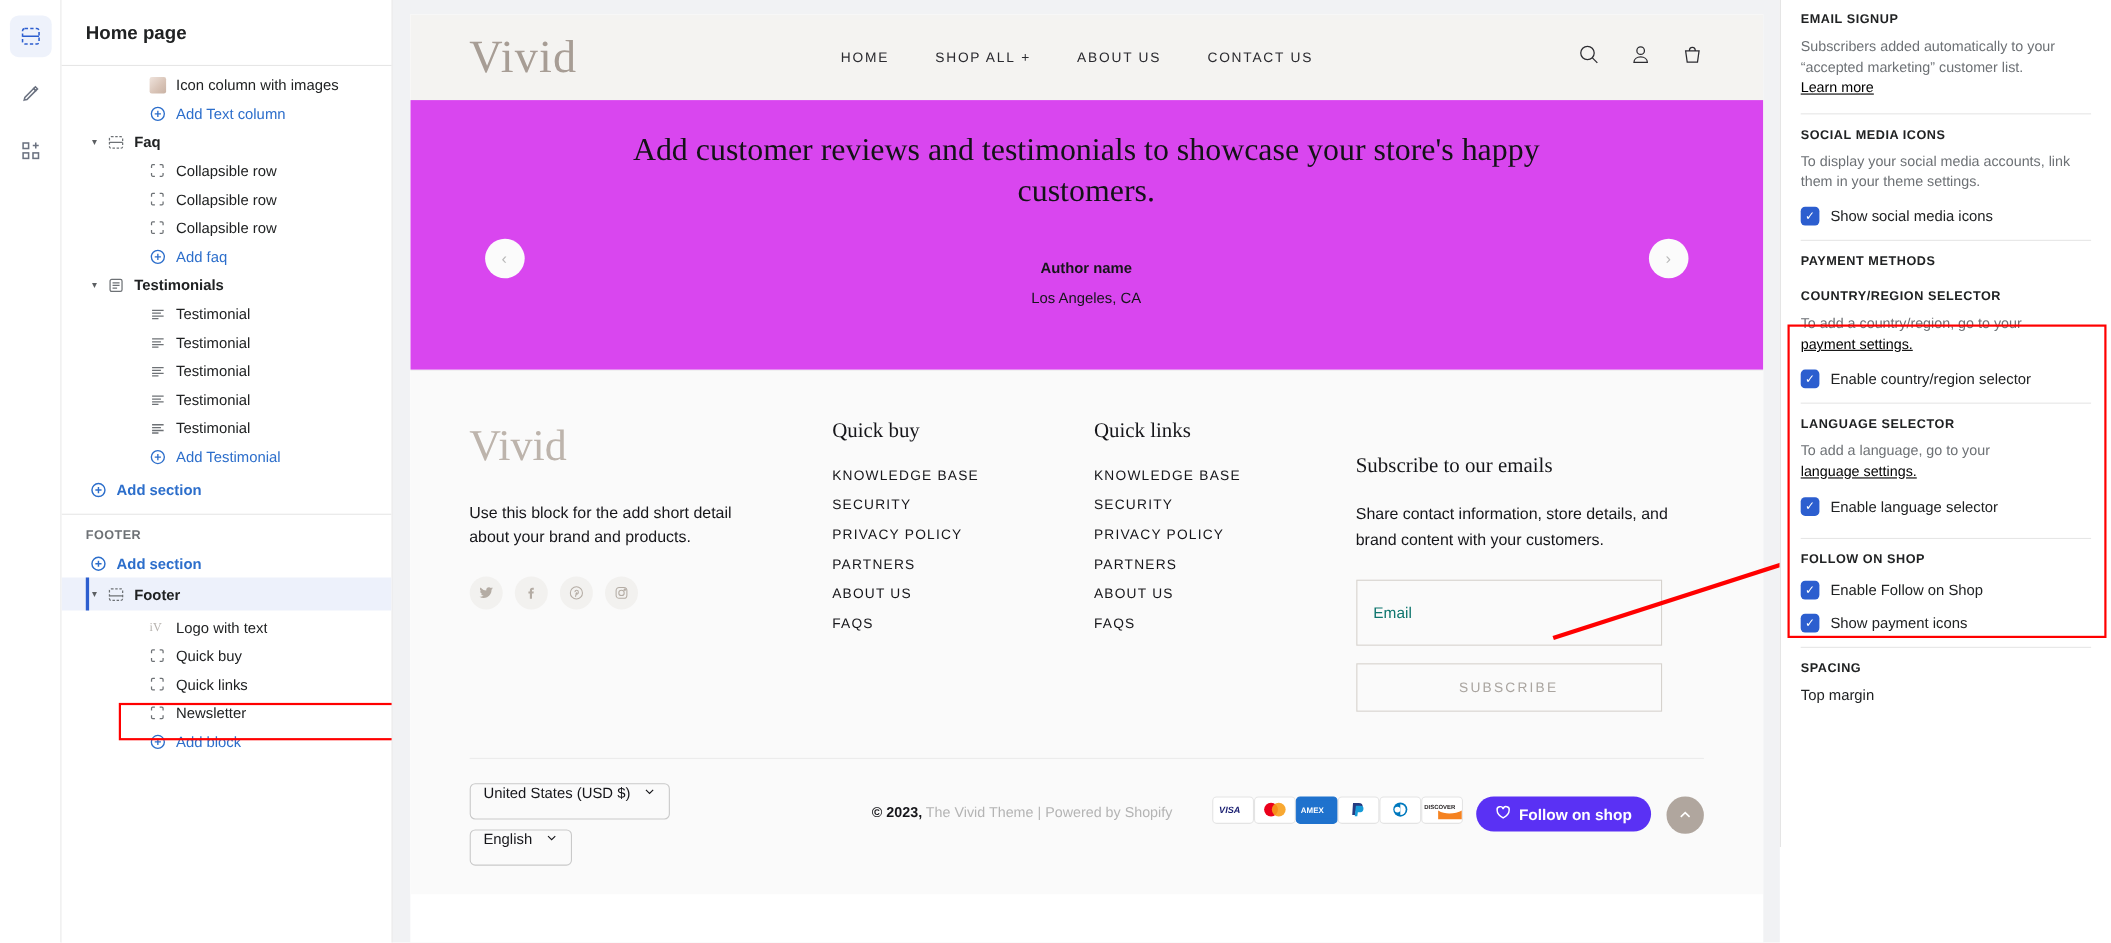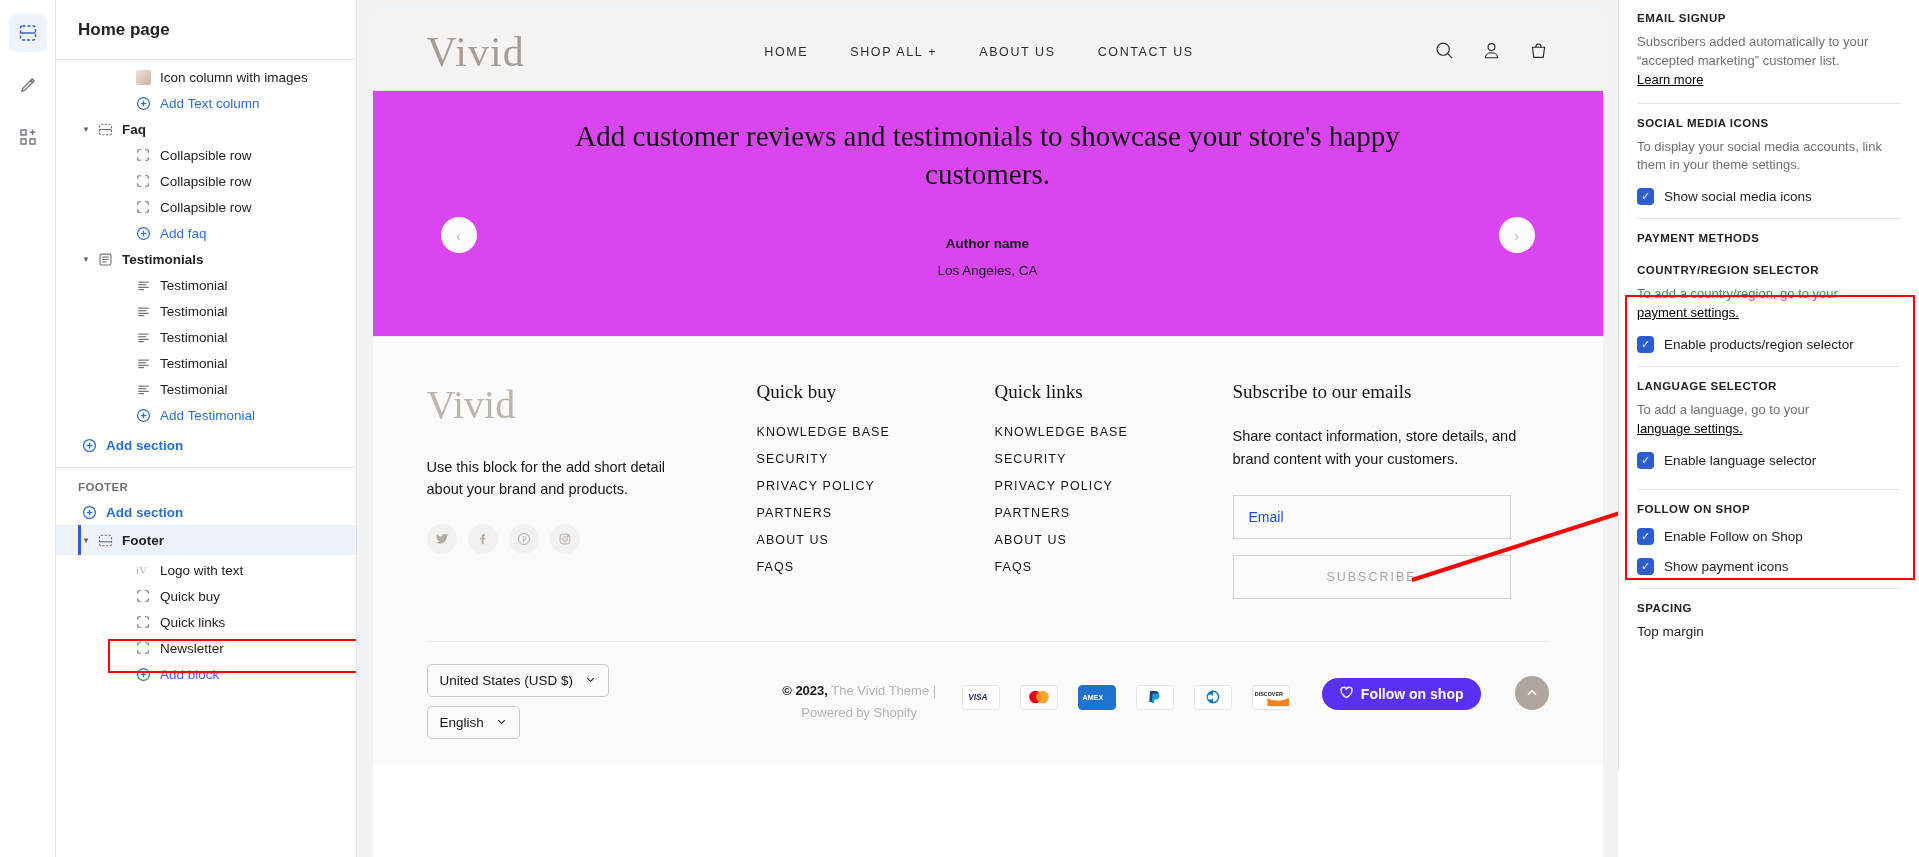--- a/index.html
+++ b/index.html
@@ -125,21 +125,21 @@
     display: flex; align-items: center; justify-content: center;
     color: #b9b9b9; font-size: 15px;
   }
   .arrow-left { left: 68px; }
   .arrow-right { right: 68px; }
 
   .store-footer { background: #fafafa; border-top: 1px solid #ececec; padding: 44px 54px 0 54px; }
   .footer-cols { display: flex; }
   .fcol-brand { width: 330px; }
   .fcol { width: 238px; }
-  .fcol-sub { width: 290px; }
+  .fcol-sub { width: 290px; margin-top: 32px; }
   .footer-logo {
     font-family: "Liberation Serif", serif;
     font-size: 40px; color: #bdb4ac;
   }
   .footer-blurb {
     margin-top: 28px; font-size: 14.5px; line-height: 1.55; color: #16161a;
     max-width: 248px;
   }
   .socials { margin-top: 24px; display: flex; gap: 11px; }
   .social {
@@ -149,46 +149,46 @@
   .fcol h3, .fcol-sub h3 {
     font-family: "Liberation Serif", serif; font-weight: 400;
     font-size: 19px; color: #16161a; margin-bottom: 22px;
   }
   .fcol ul { list-style: none; }
   .fcol li {
     font-size: 12.5px; letter-spacing: 1.1px; color: #16161a; margin-bottom: 13px;
   }
   .sub-text { font-size: 14.5px; line-height: 1.6; color: #16161a; }
   .email-input {
-    margin-top: 24px; width: 278px; height: 44px;
+    margin-top: 24px; width: 278px; height: 60px;
     border: 1px solid #d6d2cd; background: transparent;
-    padding: 11px 15px; font-size: 14px; color: #1d4ed8;
+    padding: 11px 15px; font-size: 14px; color: #0f766e;
     display: flex; align-items: center;
   }
   .subscribe-btn {
     margin-top: 16px; width: 278px; height: 44px;
     border: 1px solid #d6d2cd; display: flex; align-items: center;
     justify-content: center; font-size: 12.5px; letter-spacing: 2px; color: #aaa5a0;
   }
   .footer-bottom {
     margin-top: 42px; border-top: 1px solid #ececec;
     padding: 22px 0 26px 0; display: flex; align-items: flex-start;
   }
   .selectors { display: flex; flex-direction: column; gap: 9px; width: 330px; }
   .sel-box {
     border: 1px solid #c9c9c9; border-radius: 5px; height: 33px;
-    display: inline-flex; align-items: center; gap: 12px;
+    display: inline-flex; gap: 12px;
     padding: 0 12px; font-size: 13.5px; color: #16161a; width: fit-content;
   }
   .copyright {
     flex: 1; text-align: center; font-size: 13px; color: #b4b4b4;
     padding-top: 16px; line-height: 1.7;
   }
   .copyright b { color: #16161a; font-weight: 600; }
-  .pay-row { display: flex; align-items: flex-end; gap: 20px; padding-top: 12px; }
+  .pay-row { display: flex; align-items: flex-start; gap: 0; padding-top: 12px; }
   .pay {
     width: 38px; height: 25px; border: 1px solid #e4e4e4; border-radius: 4px;
     background: #fff; display: flex; align-items: center; justify-content: center;
     font-size: 8px; font-weight: 700; overflow: hidden;
   }
   .follow-shop {
     margin-left: 12px; height: 32px; border-radius: 16px; background: #5a31f4;
     color: #fff; display: flex; align-items: center; gap: 7px;
     padding: 0 17px; font-size: 14px; font-weight: 600;
   }
@@ -721,21 +721,21 @@
       </div>
 
       <div class="p-block" style="padding-top:6px">
         <div class="p-title">COUNTRY/REGION SELECTOR</div>
         <div class="p-desc">
           <span>To add a country/region, go to your</span><br>
           <span class="p-link">payment settings.</span>
         </div>
         <div class="p-check">
           <span class="cbox">✓</span>
-          <span class="p-check-lbl">Enable products/region selector</span>
+          <span class="p-check-lbl">Enable country/region selector</span>
         </div>
       </div>
 
       <div class="p-sep"></div>
 
       <div class="p-block">
         <div class="p-title">LANGUAGE SELECTOR</div>
         <div class="p-desc">
           <span>To add a language, go to your</span><br>
           <span class="p-link">language settings.</span>

